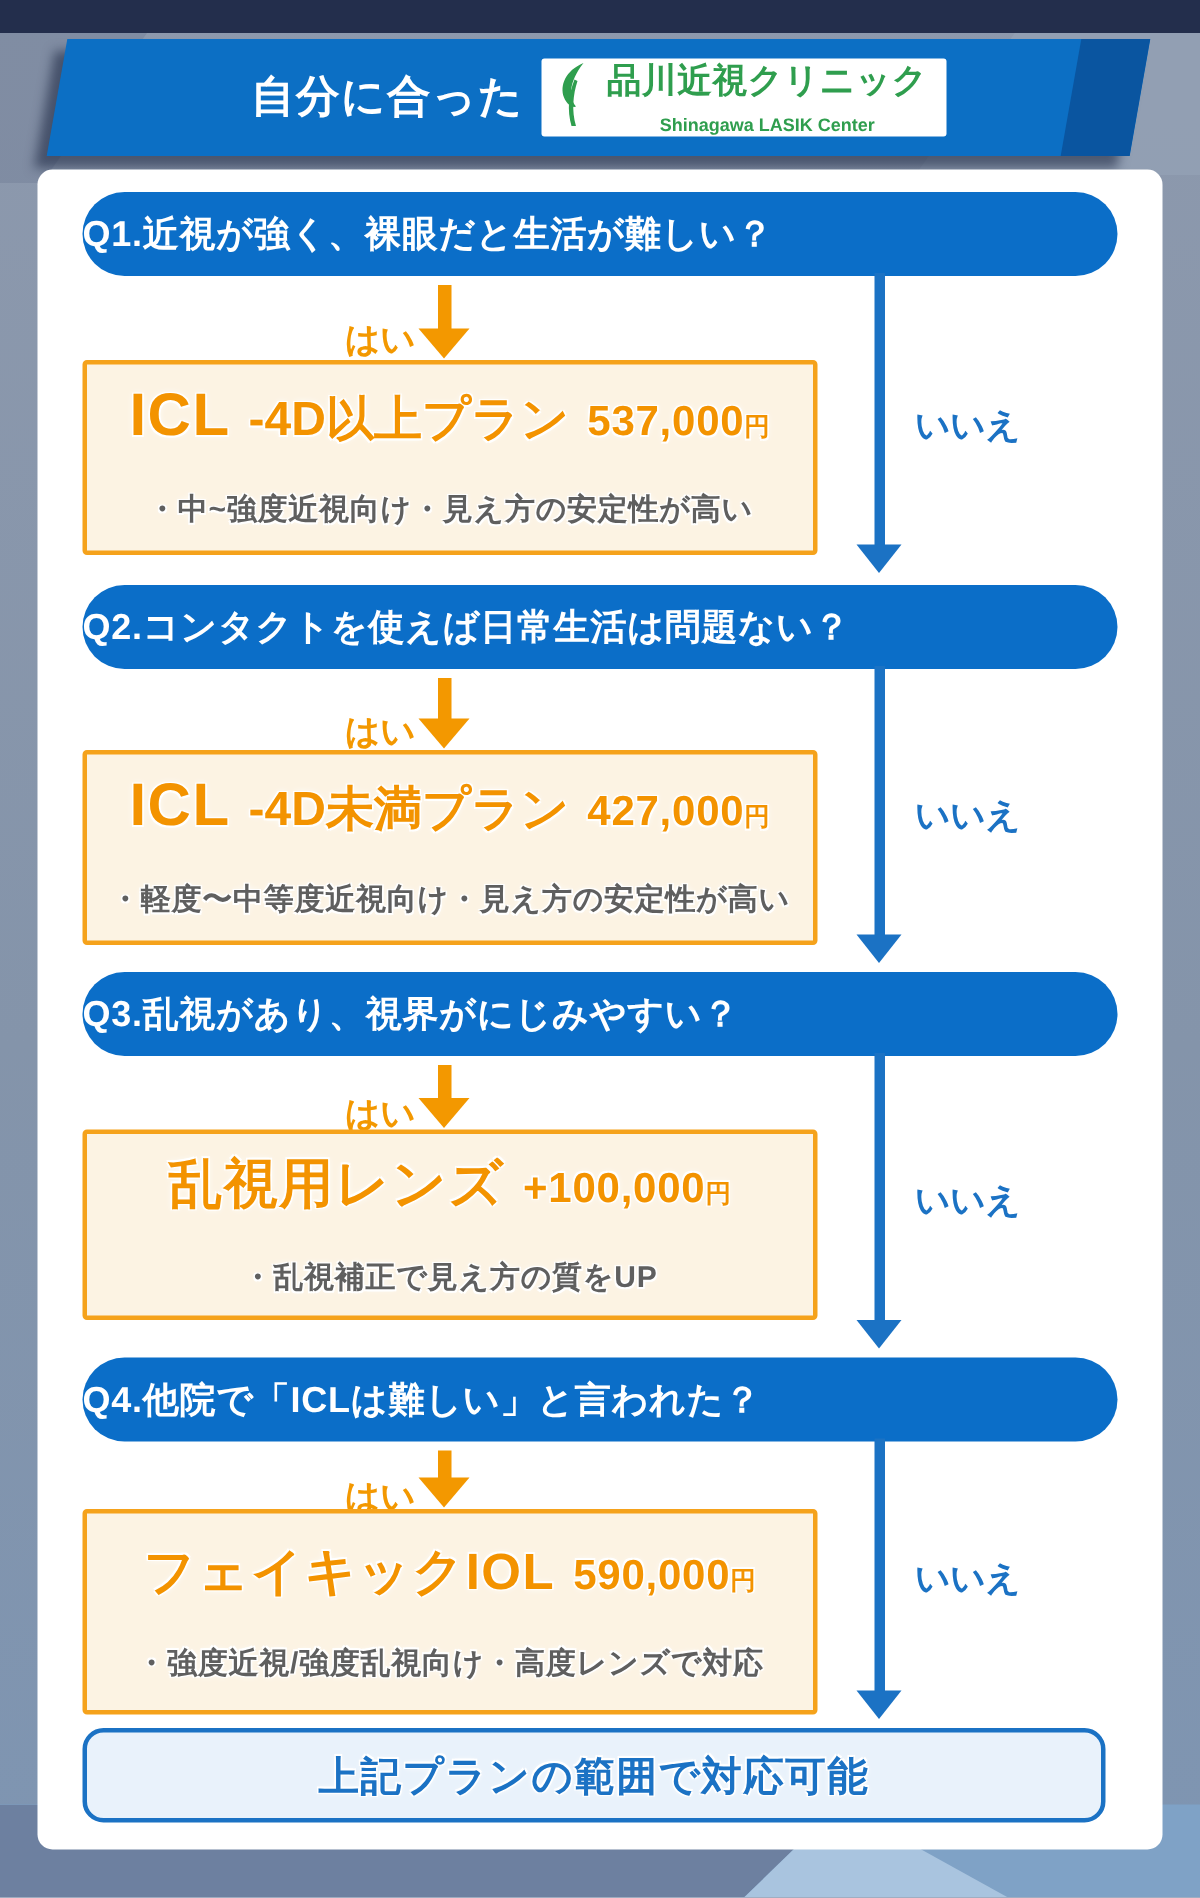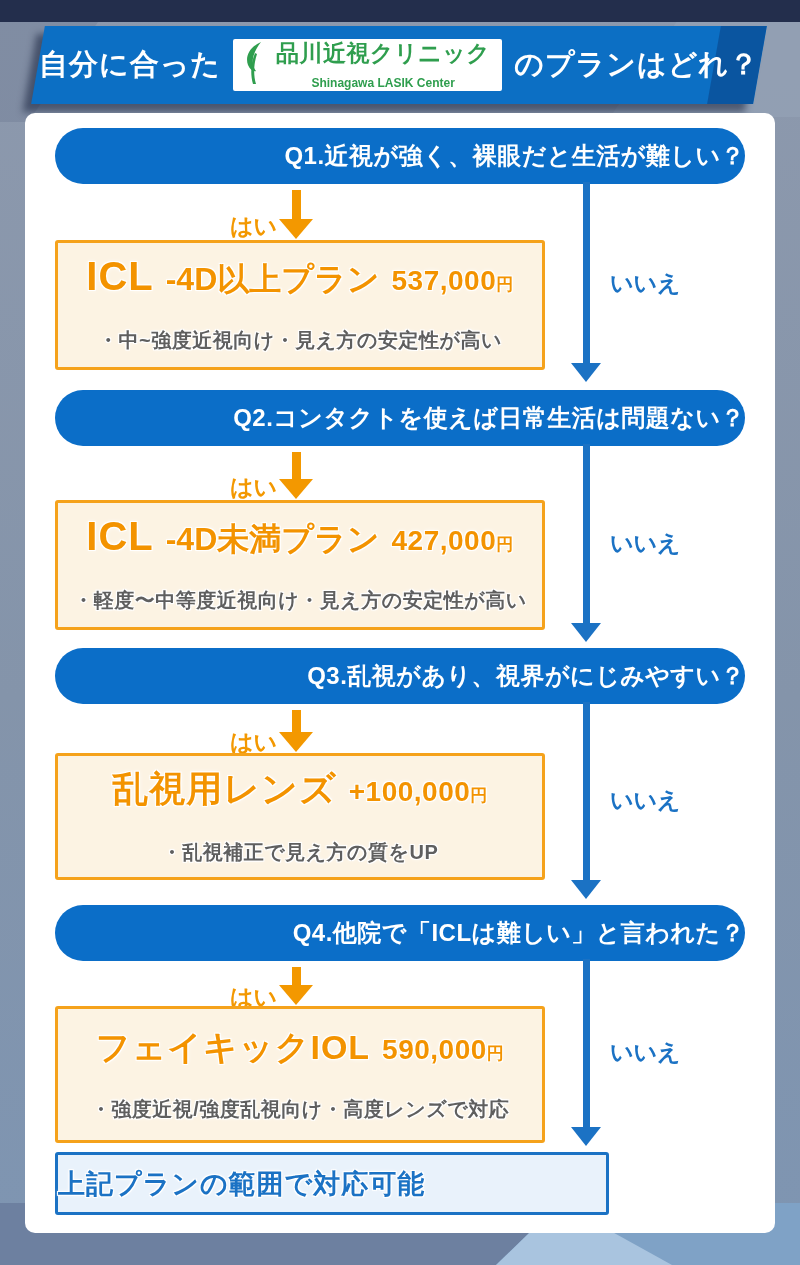--- a/index.html
+++ b/index.html
@@ -43,21 +43,21 @@
     display:flex;align-items:center;gap:7px;height:52px;box-sizing:border-box;
   }
   .logo-col{display:flex;flex-direction:column;align-items:center;line-height:1.05;justify-content:center;}
   .logo-name{color:#2f9e4e;font-size:23px;font-weight:800;letter-spacing:.5px;white-space:nowrap;}
   .logo-sub{color:#2f9e4e;font-size:12px;font-weight:700;white-space:nowrap;margin-top:12px;}
   
   .card{position:absolute;left:25px;top:113px;width:750px;height:1120px;background:#fff;border-radius:10px;}
   
   .pill{
     position:absolute;left:55px;width:690px;height:56px;border-radius:28px;
-    background:#0b6ec8;display:flex;align-items:center;justify-content:flex-end;
+    background:#0b6ec8;display:flex;align-items:center;justify-content:flex-start;
     color:#fff;font-size:24px;font-weight:800;letter-spacing:.5px;white-space:nowrap;
   }
   
   .o-line{position:absolute;left:292px;width:9px;background:#f39800;}
   .o-head{position:absolute;left:279px;width:0;height:0;
     border-left:17px solid transparent;border-right:17px solid transparent;border-top:20px solid #f39800;}
   .yes-label{position:absolute;right:523px;font-size:23px;font-weight:800;color:#f39800;white-space:nowrap;
     text-shadow:-1px -1px 0 #fff,1px -1px 0 #fff,-1px 1px 0 #fff,1px 1px 0 #fff,0 0 4px #fff;margin-top:14px;}
   
   .b-line{position:absolute;left:583px;width:7px;background:#1b72c4;}
@@ -77,23 +77,23 @@
   .plan-name-md{font-size:36px;letter-spacing:1px;}
   .plan-name-sm{font-size:34px;letter-spacing:1px;}
   .plan-variant{font-size:32px;}
   .plan-price{font-size:28px;letter-spacing:.5px;}
   .plan-unit{font-size:17px;}
   .plan-bullets{display:flex;flex-direction:row;align-items:flex-start;
     font-size:20px;font-weight:700;color:#5f5f5f;line-height:31px;letter-spacing:.5px;
     text-shadow:-1px -1px 0 #fff,1px -1px 0 #fff,-1px 1px 0 #fff,1px 1px 0 #fff,0 0 4px #fff;}
   
   .final-box{
-    position:absolute;left:55px;top:1152px;width:554px;height:63px;box-sizing:border-box;
-    background:#e9f2fb;border:3px solid #1b72c4;border-radius:3px;
-    display:flex;align-items:center;
+    position:absolute;left:55px;top:1152px;width:682px;height:63px;box-sizing:border-box;
+    background:#e9f2fb;border:3px solid #1b72c4;border-radius:14px;
+    display:flex;align-items:center;justify-content:center;
     color:#1b72c4;font-size:27px;font-weight:800;letter-spacing:1px;
     text-shadow:-1px -1px 0 #fff,1px -1px 0 #fff,-1px 1px 0 #fff,1px 1px 0 #fff,0 0 4px #fff;
   }
 </style>
 </head>
 <body>
 
 <div class="stage">
 
   <div class="bg-top-band"></div>
@@ -113,21 +113,20 @@
         <svg width="28" height="44" viewBox="0 0 28 44">
           <path d="M20,1 C8,6 4,16 7,24 C9,29 13,31 15,30 C10,24 10,14 20,1 Z" fill="#2f9e4e"></path>
           <path d="M14,12 C10,22 9,32 12,43 L15,43 C12,33 13,22 16,13 Z" fill="#2f9e4e"></path>
         </svg>
       </span>
       <span class="logo-col">
         <span class="logo-name">品川近視クリニック</span>
         <span class="logo-sub">Shinagawa LASIK Center</span>
       </span>
     </span>
-    <span class="banner-text">のプランはどれ？</span>
   </div>
 
   <div class="card"></div>
 
   <div class="pill" style="top:128px">
     <span>Q1.近視が強く、裸眼だと生活が難しい？</span>
   </div>
   <span class="yes-label" style="top:197px">はい</span>
   <div class="o-line" style="top:190px;height:31px"></div>
   <div class="o-head" style="top:219px"></div>

